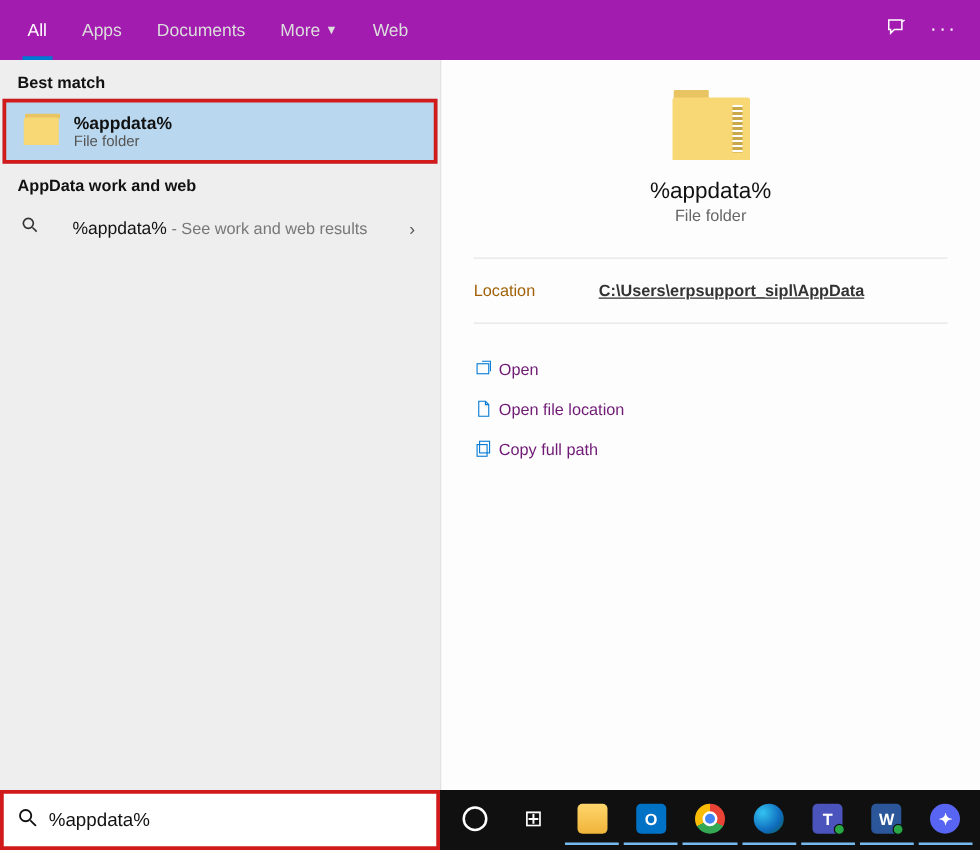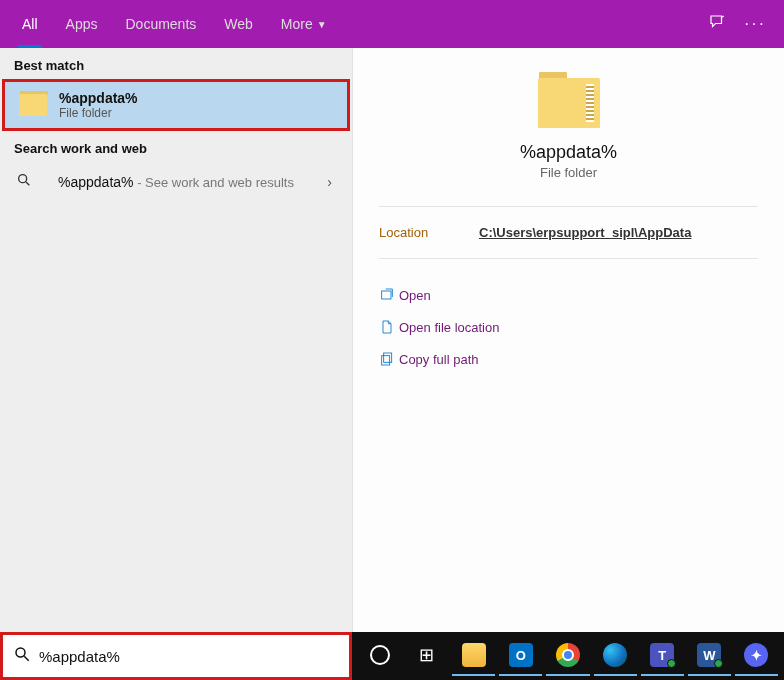--- a/index.html
+++ b/index.html
@@ -66,25 +66,25 @@
   .green-dot { position:absolute; width:9px; height:9px; background:#29a845; border:1px solid #101010; border-radius:50%; bottom:6px; right:8px; }
 </style>
 </head>
 <body>
 
 <div class="topbar">
   <div class="tabs">
     <div class="tab active">All</div>
     <div class="tab">Apps</div>
     <div class="tab">Documents</div>
-    <div class="tab">Web</div>
     <div class="tab">
       <span>More</span>
       <span class="more-caret">▼</span>
     </div>
+    <div class="tab">Web</div>
   </div>
   <div class="topbar-right">
     <span class="icon">
       <svg width="18" height="18" viewBox="0 0 24 24" fill="none" stroke="#fff" stroke-width="1.6">
           <path d="M4 4h14v10H10l-4 4v-4H4z"></path>
           <path d="M18 6l3-2"></path>
         </svg>
     </span>
     <span class="icon" style="letter-spacing:2px;">···</span>
   </div>
@@ -99,21 +99,21 @@
       <div class="folder-icon">
         <div class="tab"></div>
           <div class="back"></div>
       </div>
       <div class="result-text">
         <div class="title">%appdata%</div>
         <div class="sub">File folder</div>
       </div>
     </div>
 
-    <div class="section-title">Search work and web</div>
+    <div class="section-title">AppData work and web</div>
 
     <div class="web-result">
       <div class="search-glyph">
         <svg width="16" height="16" viewBox="0 0 24 24" fill="none" stroke="#333" stroke-width="2">
             <circle cx="10" cy="10" r="6"></circle>
             <line x1="15" y1="15" x2="20" y2="20"></line>
           </svg>
       </div>
       <div>
         <span class="txt">%appdata%</span><span class="hint"> - See work and web results</span>

